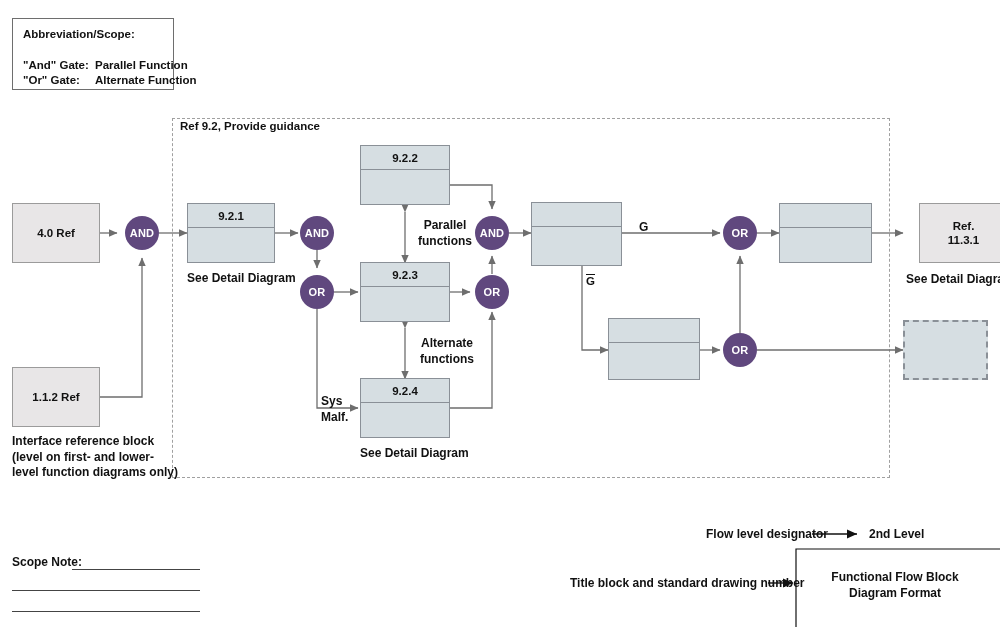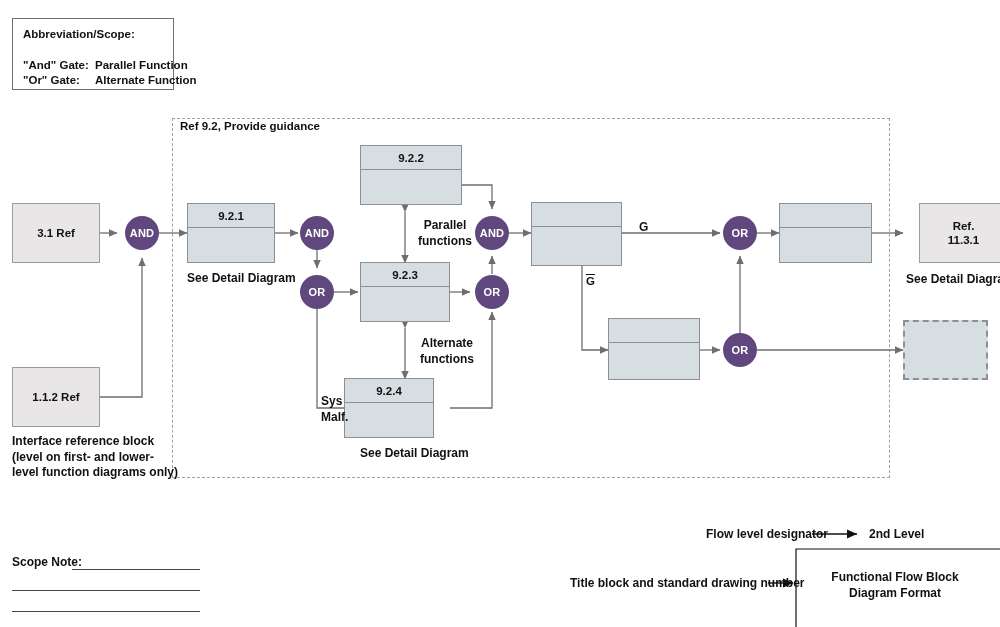--- a/index.html
+++ b/index.html
@@ -232,40 +232,40 @@
     </g>
 
     <g stroke="#111111" stroke-width="1.4" fill="none">
       <line x1="812" y1="534" x2="857" y2="534" marker-end="url(#ahb)"></line>
       <line x1="768" y1="583" x2="793" y2="583" marker-end="url(#ahb)"></line>
       <path d="M796,627 L796,549 L1000,549" stroke-width="1.2"></path>
     </g>
   </svg>
 
   <div class="blk ref" style="left:12px; top:203px; width:88px; height:60px;">
-    <div class="ctr">3.1 Ref</div>
+    <div class="ctr">4.0 Ref</div>
   </div>
 
   <div class="blk ref" style="left:12px; top:367px; width:88px; height:60px;">
     <div class="ctr">1.1.2 Ref</div>
   </div>
 
   <div class="blk" style="left:187px; top:203px; width:88px; height:60px;">
     <div class="hdr">9.2.1</div>
   </div>
 
-  <div class="blk" style="left:360px; top:145px; width:102px; height:60px;">
+  <div class="blk" style="left:360px; top:145px; width:90px; height:60px;">
     <div class="hdr">9.2.2</div>
   </div>
 
   <div class="blk" style="left:360px; top:262px; width:90px; height:60px;">
     <div class="hdr">9.2.3</div>
   </div>
 
-  <div class="blk" style="left:344px; top:378px; width:90px; height:60px;">
+  <div class="blk" style="left:360px; top:378px; width:90px; height:60px;">
     <div class="hdr">9.2.4</div>
   </div>
 
   <div class="blk" style="left:531px; top:202px; width:91px; height:64px;">
     <div class="hdr"></div>
   </div>
 
   <div class="blk" style="left:608px; top:318px; width:92px; height:62px;">
     <div class="hdr"></div>
   </div>

